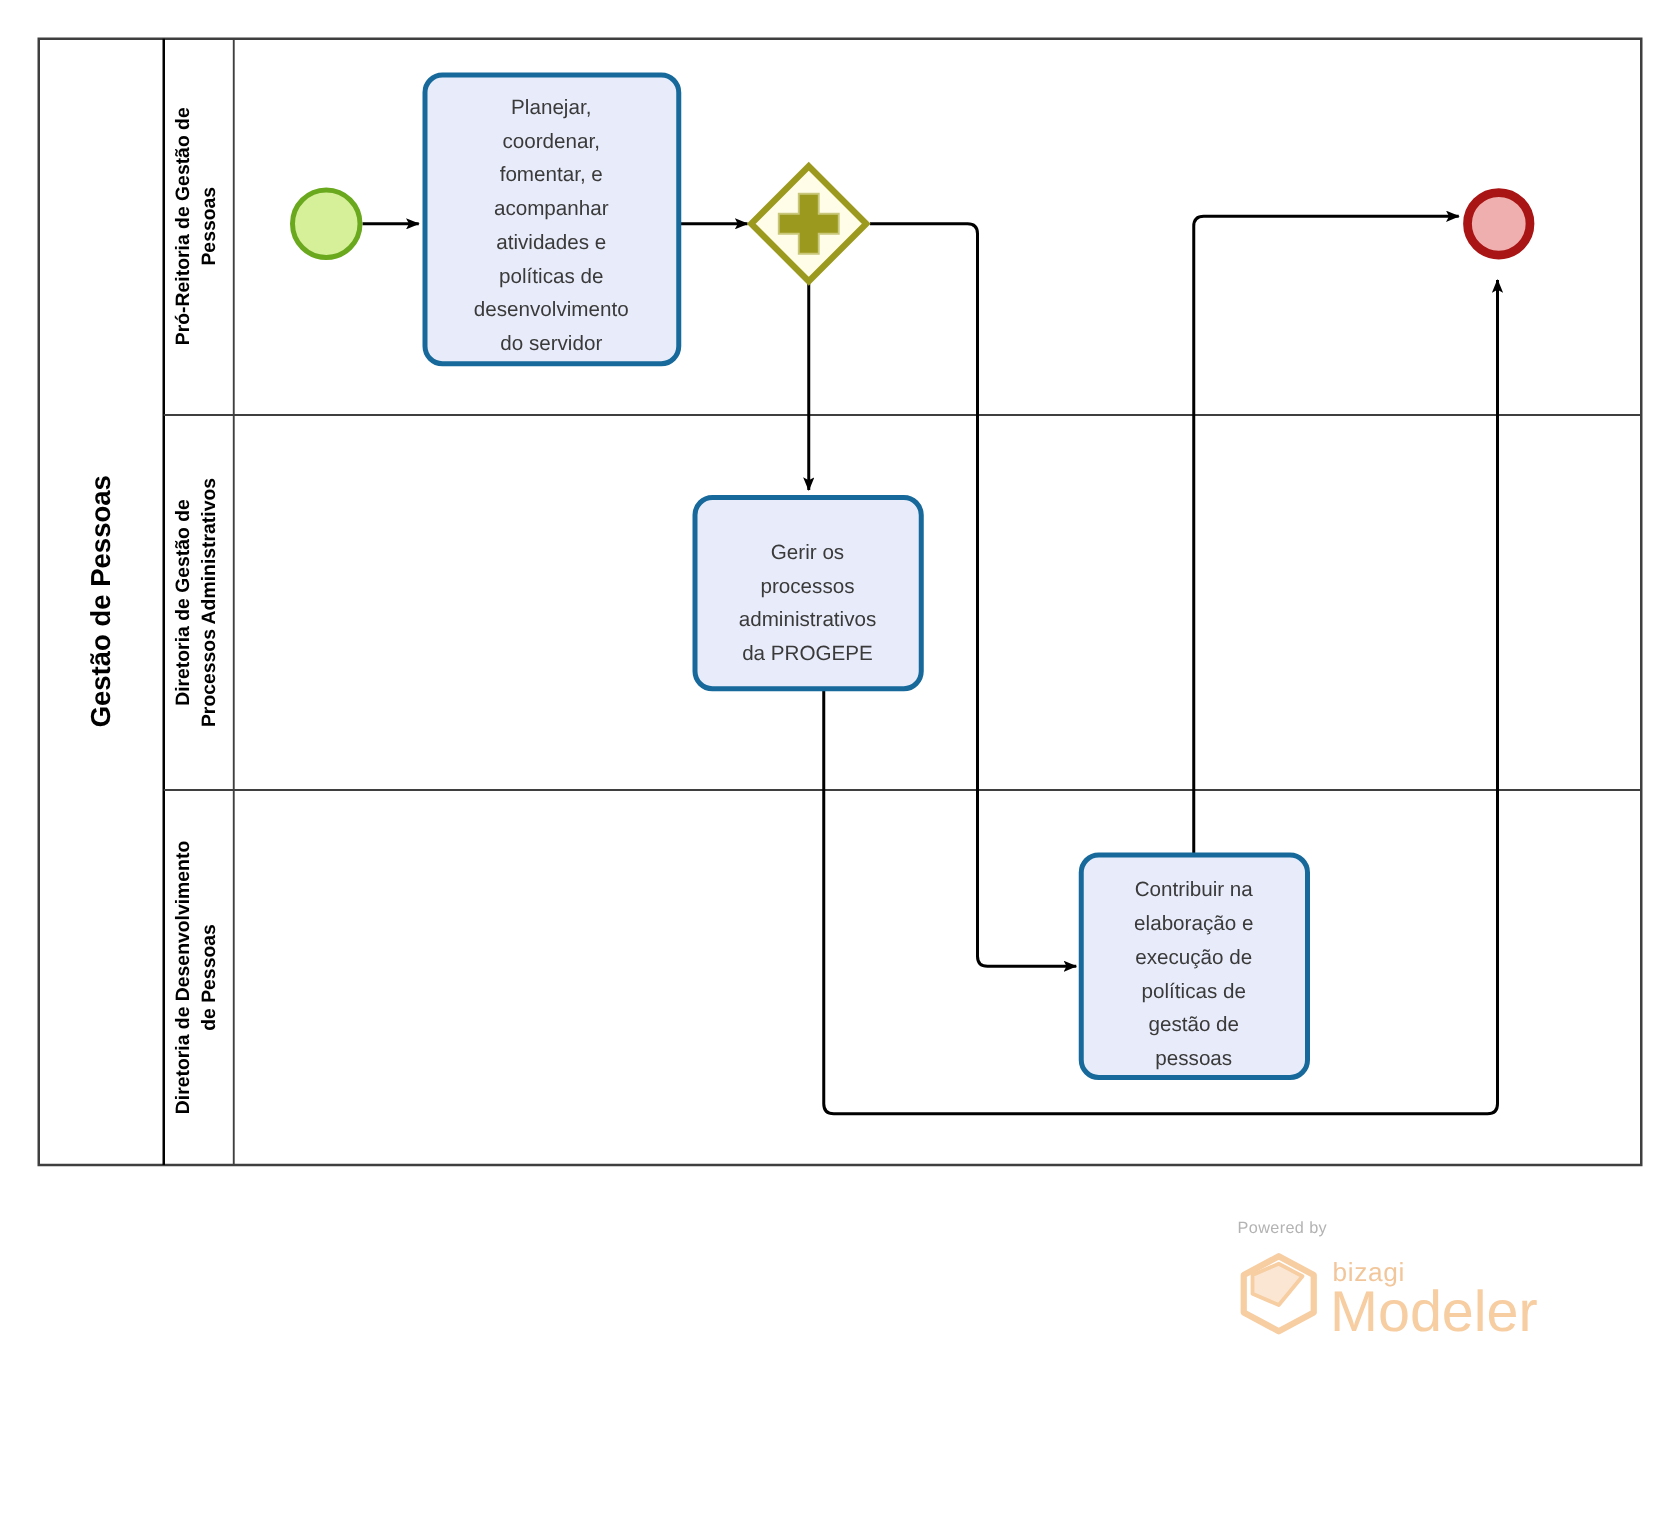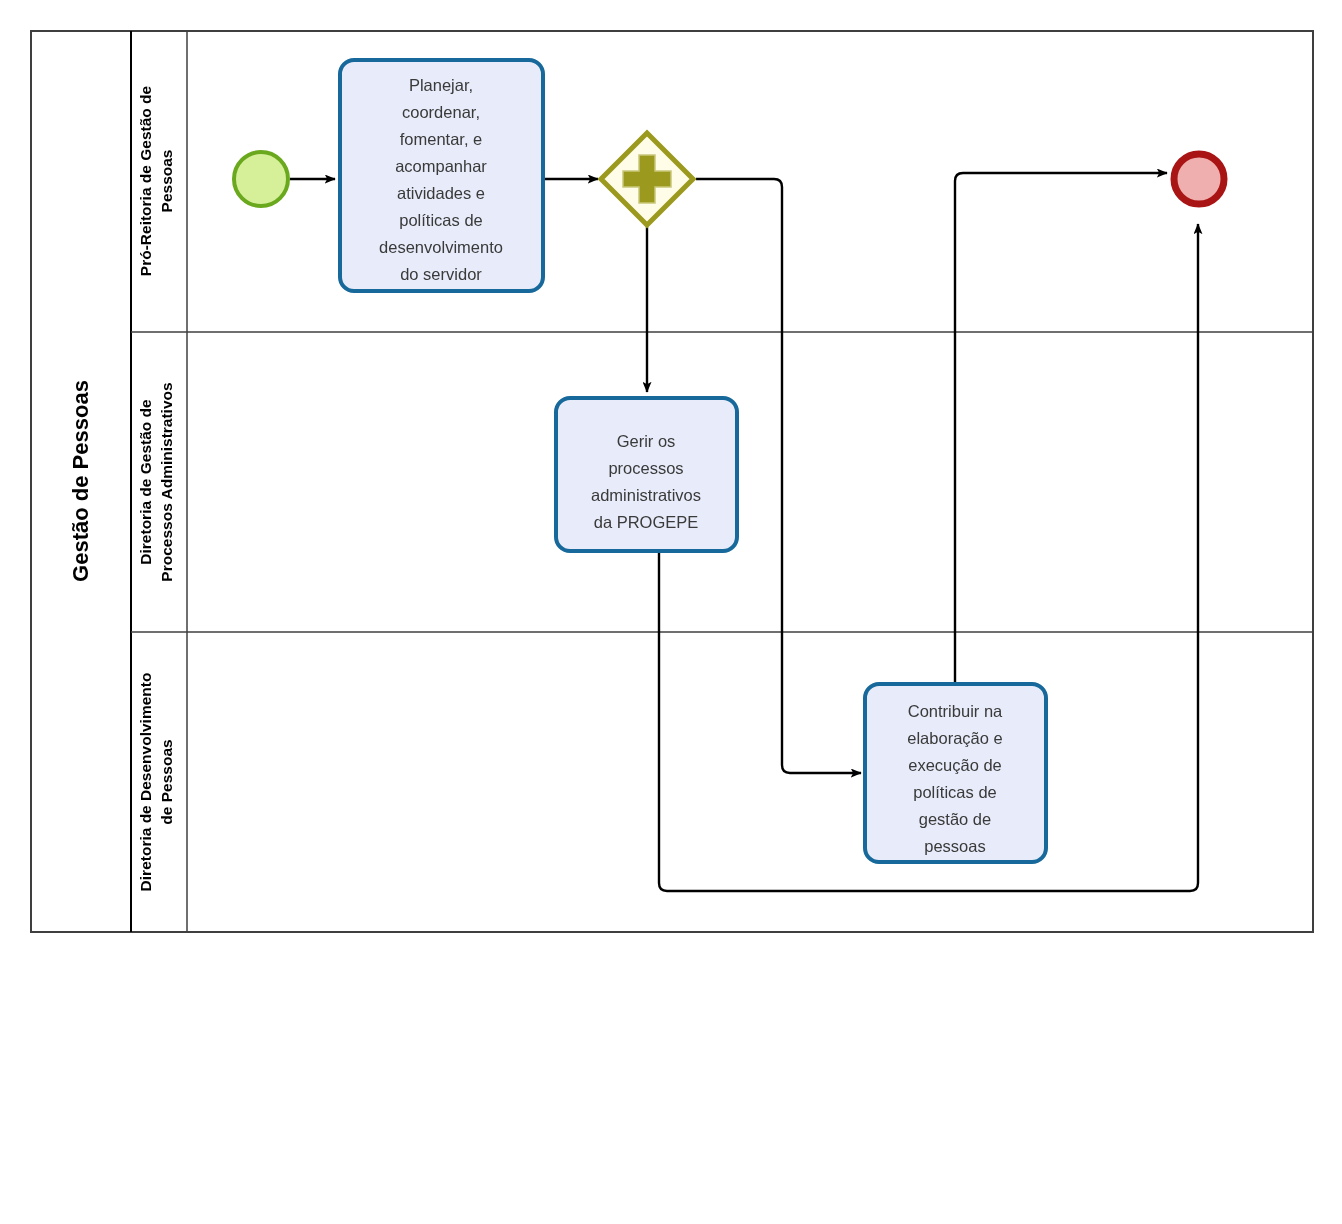--- a/index.html
+++ b/index.html
@@ -233,14 +233,27 @@
       <text class="task-text" x="955" y="717">Contribuir na</text>
       <text class="task-text" x="955" y="744">elaboração e</text>
       <text class="task-text" x="955" y="771">execução de</text>
       <text class="task-text" x="955" y="798">políticas de</text>
       <text class="task-text" x="955" y="825">gestão de</text>
       <text class="task-text" x="955" y="852">pessoas</text>
     </g>
 
   </svg>
 
+  <div id="watermark">
+    <svg viewBox="0 0 270 100" width="270" height="100">
+      <text class="wm-powered" x="2" y="14">Powered by</text>
+
+      <g>
+        <path class="wm-hex" d="M35,33 L63,48 L63,78 L35,93 L7,78 L7,48 Z"></path>
+        <path class="wm-hex-inner" d="M14,48 L35,39 L54,49 L35,72 L14,63 Z"></path>
+      </g>
+
+      <text class="wm-bizagi" x="78" y="53">bizagi</text>
+      <text class="wm-modeler" x="76" y="93">Modeler</text>
+    </svg>
+  </div>
 
 </div>
 
 </body></html>

